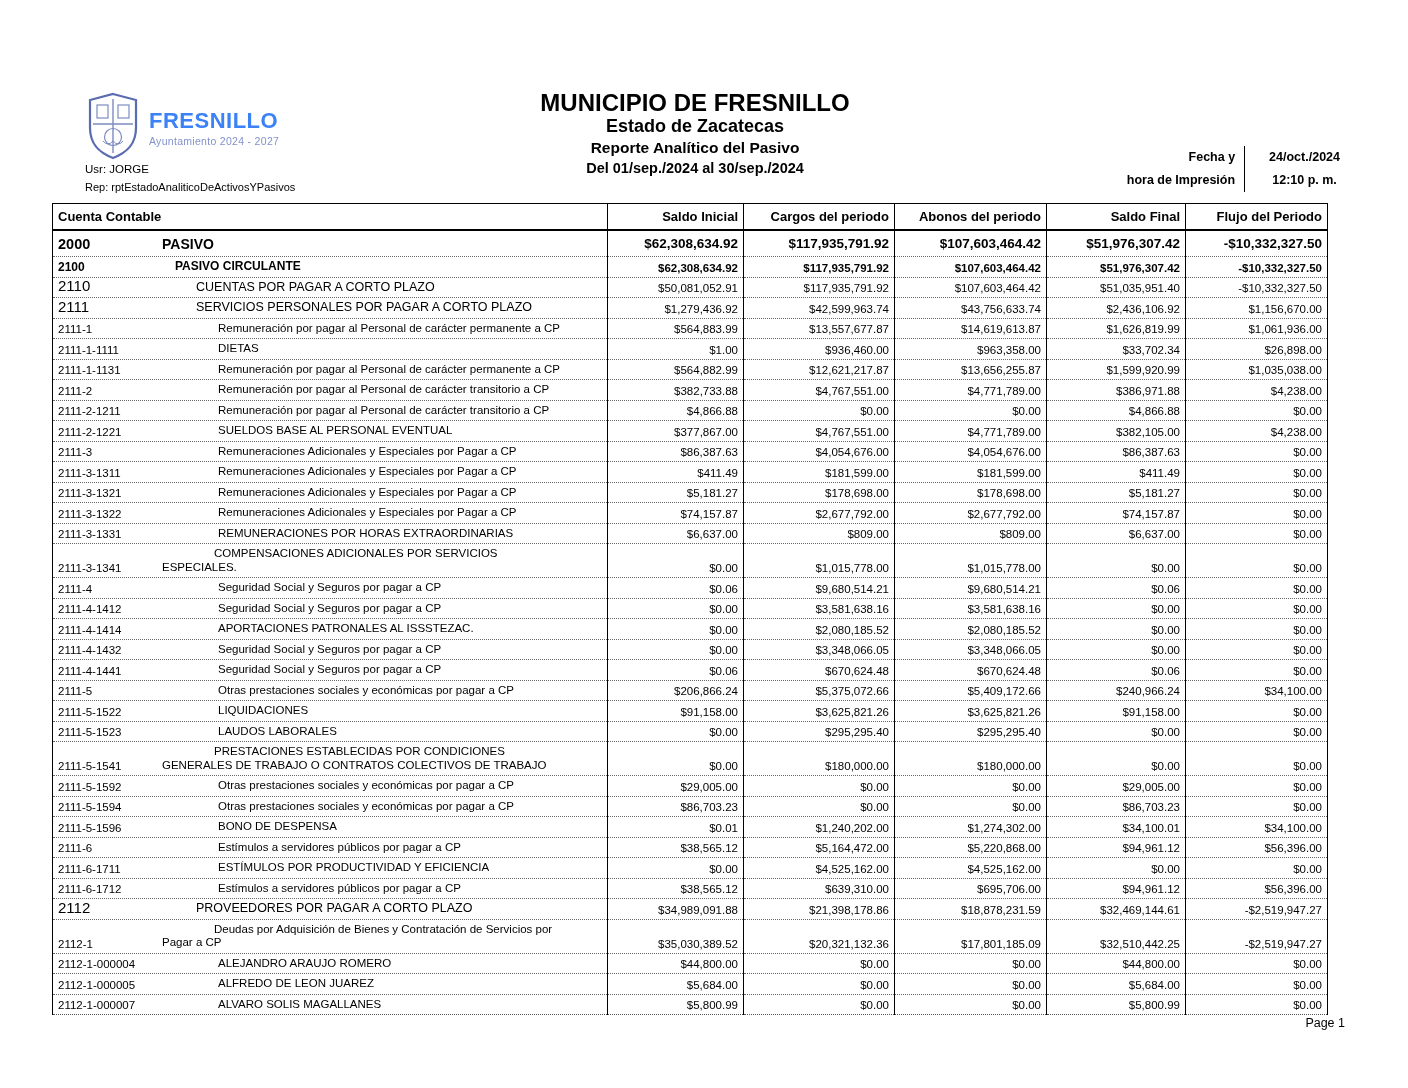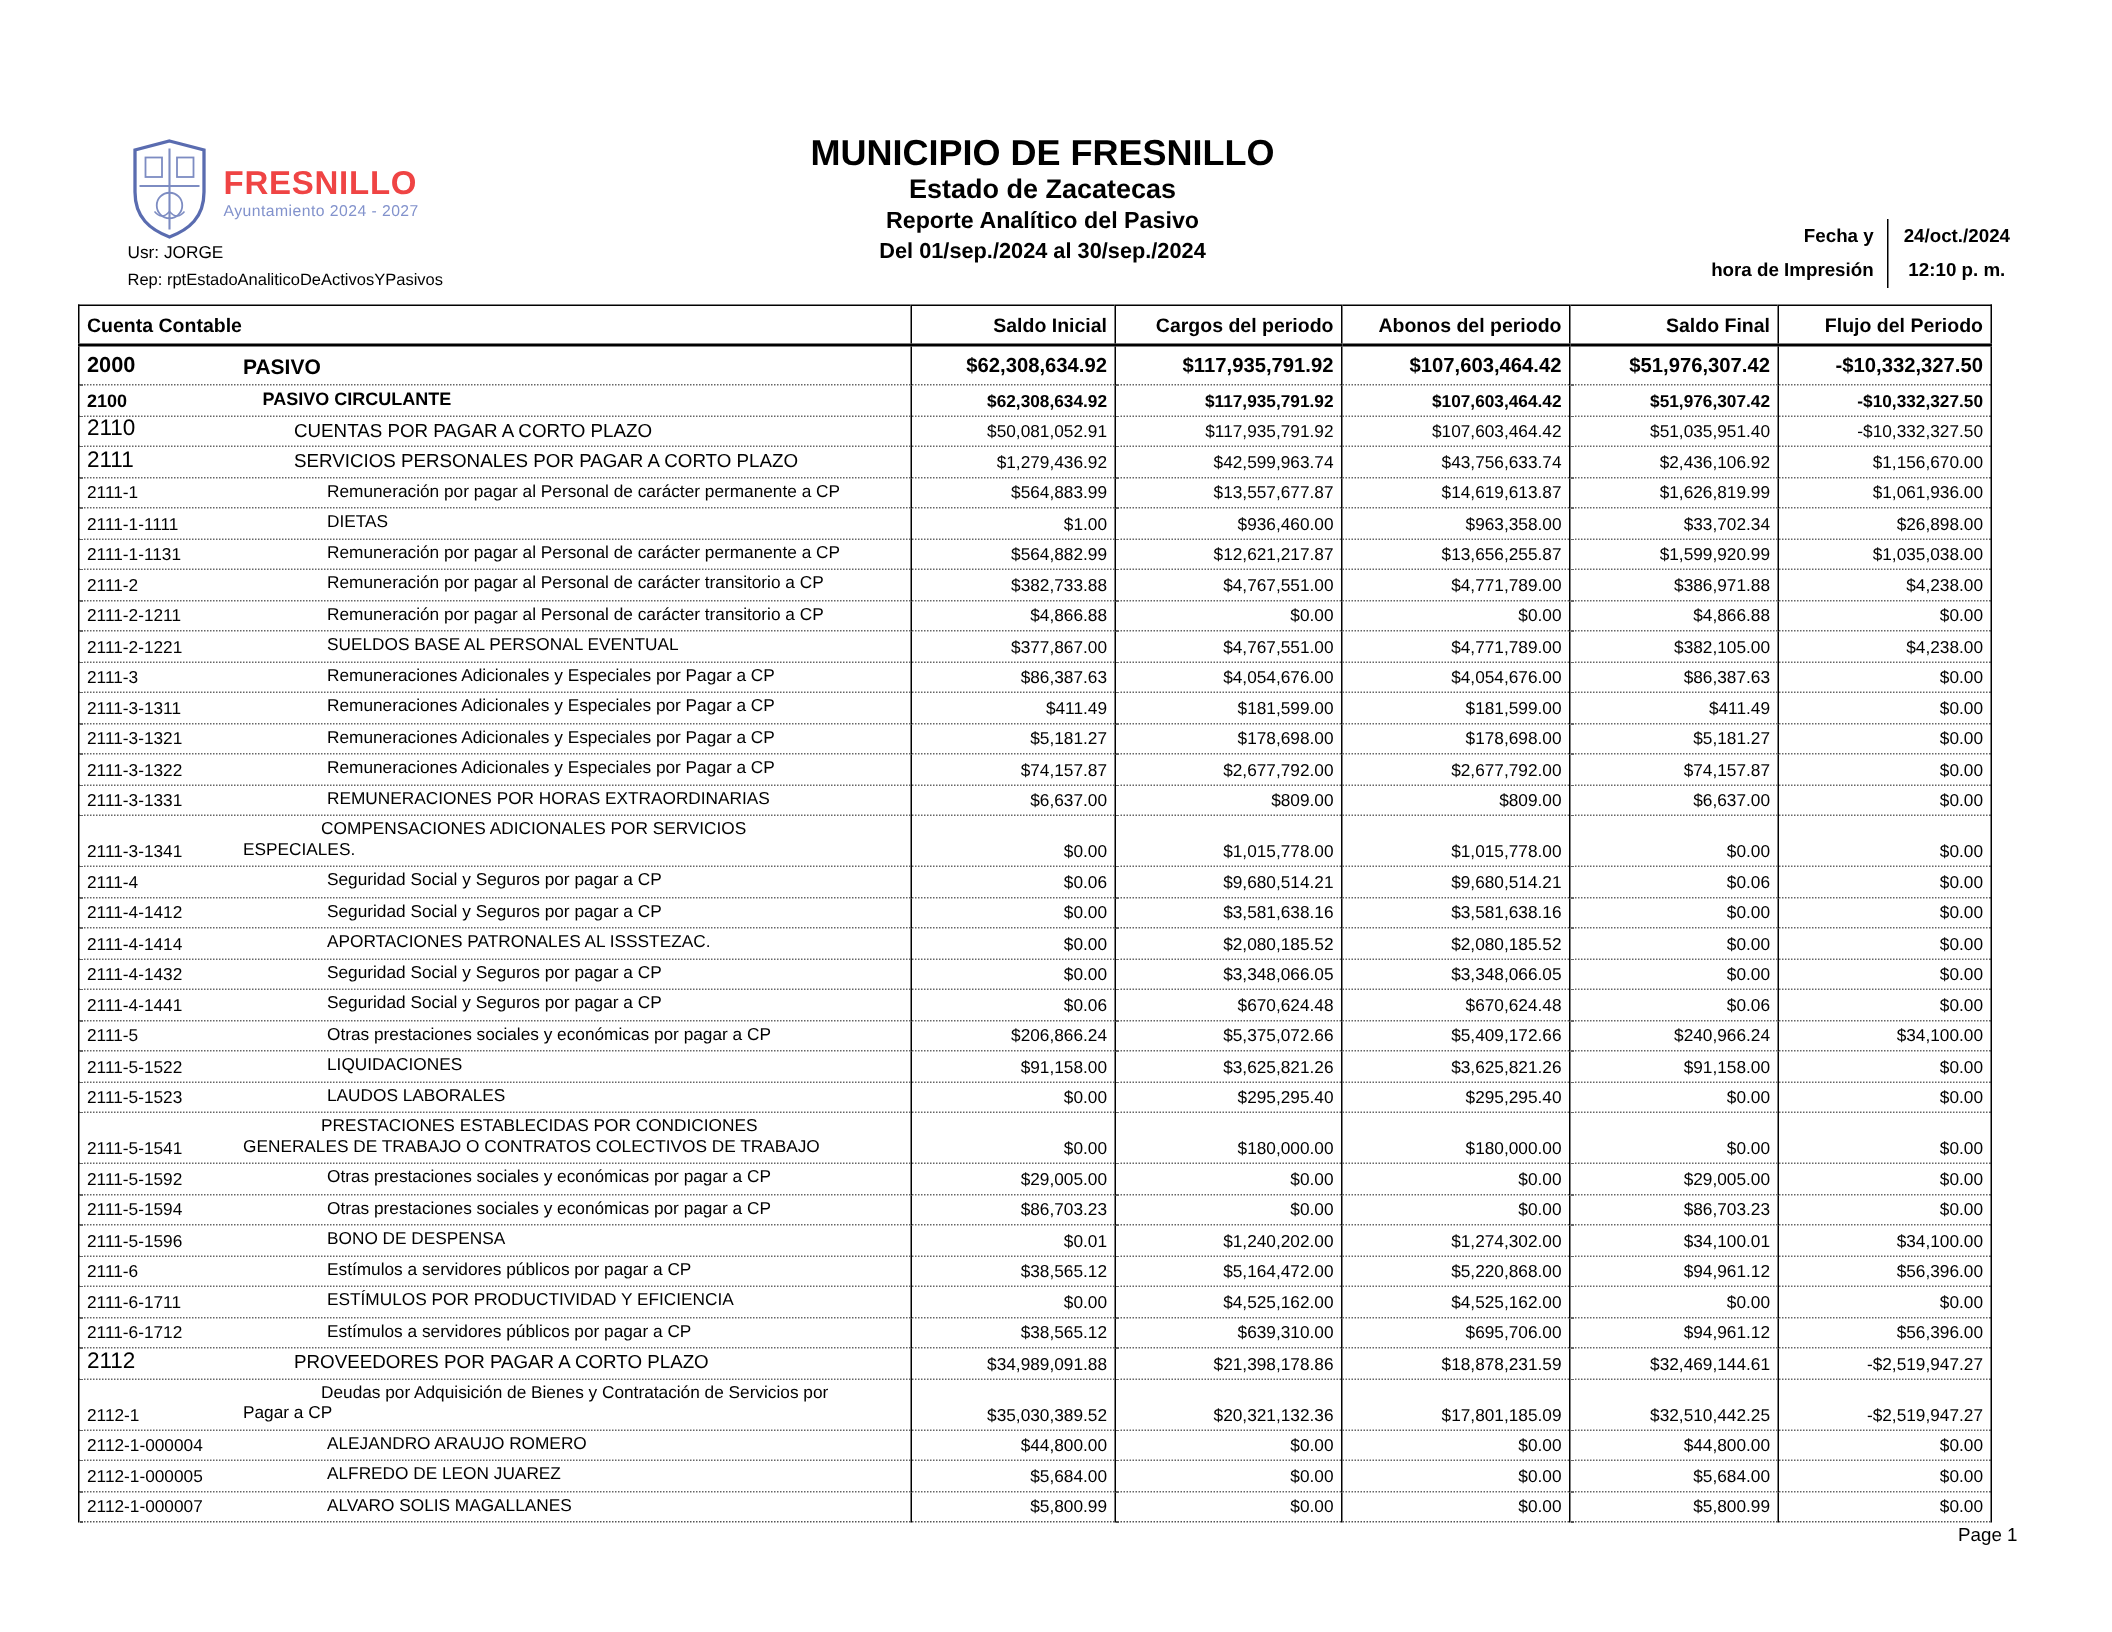--- a/index.html
+++ b/index.html
@@ -15,21 +15,21 @@
   .logo-sub{font-size:10.5px;margin-top:3px;letter-spacing:.3px;}
   .usr-line{position:absolute;left:85px;top:163px;font-size:11.5px;}
   .rep-line{position:absolute;left:85px;top:181px;font-size:11px;}
   .titles{position:absolute;left:300px;top:90px;width:790px;text-align:center;}
   .t1{font-size:24px;font-weight:bold;line-height:26px;}
   .t2{font-size:18px;font-weight:bold;line-height:21px;}
   .t3{font-size:15.5px;font-weight:bold;line-height:21px;}
   .t4{font-size:14.5px;font-weight:bold;line-height:20px;}
   .print-info{position:absolute;right:68px;top:146px;display:flex;align-items:flex-end;font-size:12.5px;font-weight:bold;}
   .pi-labels{text-align:right;line-height:23px;padding-right:9px;}
-  .pi-values{border-left:1px solid #000;padding-left:10px;line-height:23px;text-align:center;}
+  .pi-values{border-left:1px solid #000;padding-left:24px;line-height:23px;text-align:center;}
   
   .report-table{
     position:absolute;left:52px;top:203px;width:1275px;
     border-collapse:collapse;table-layout:fixed;
     border-left:1.5px solid #000;border-right:1.5px solid #000;
     border-top:1.5px solid #000;border-bottom:1px dotted #555;
   }
   .report-table th,.report-table td{border-left:1px solid #000;overflow:hidden;}
   .report-table th:first-child,.report-table td:first-child{border-left:none;}
   .report-table thead th{
@@ -64,21 +64,21 @@
     <svg width="54" height="68" viewBox="0 0 54 68">
       <path d="M27 2 L50 8 V36 C50 53 40 61 27 66 C14 61 4 53 4 36 V8 Z" fill="#ffffff" stroke="#5a6cb0" stroke-width="2.2"></path>
       <path d="M27 7 V61 M7 32 H47" stroke="#7d8cc2" stroke-width="1.4" fill="none"></path>
       <rect x="11" y="13" width="11" height="13" fill="none" stroke="#7d8cc2" stroke-width="1.2"></rect>
       <rect x="32" y="13" width="11" height="13" fill="none" stroke="#7d8cc2" stroke-width="1.2"></rect>
       <circle cx="27" cy="45" r="8.5" fill="none" stroke="#7d8cc2" stroke-width="1.2"></circle>
       <path d="M17 49 q5 6 10 0 q5 6 10 0" stroke="#7d8cc2" stroke-width="1" fill="none"></path>
     </svg>
   </span>
   <span class="logo-texts">
-    <span class="logo-name" style="color:#ef4444">FRESNILLO</span>
+    <span class="logo-name" style="color:#3b82f6">FRESNILLO</span>
     <span class="logo-sub" style="color:#8292cc">Ayuntamiento 2024 - 2027</span>
   </span>
 </div>
 
 <div class="usr-line">Usr: JORGE</div>
 <div class="rep-line">Rep: rptEstadoAnaliticoDeActivosYPasivos</div>
 
 <div class="titles">
   <div class="t1">MUNICIPIO DE FRESNILLO</div>
   <div class="t2">Estado de Zacatecas</div>

